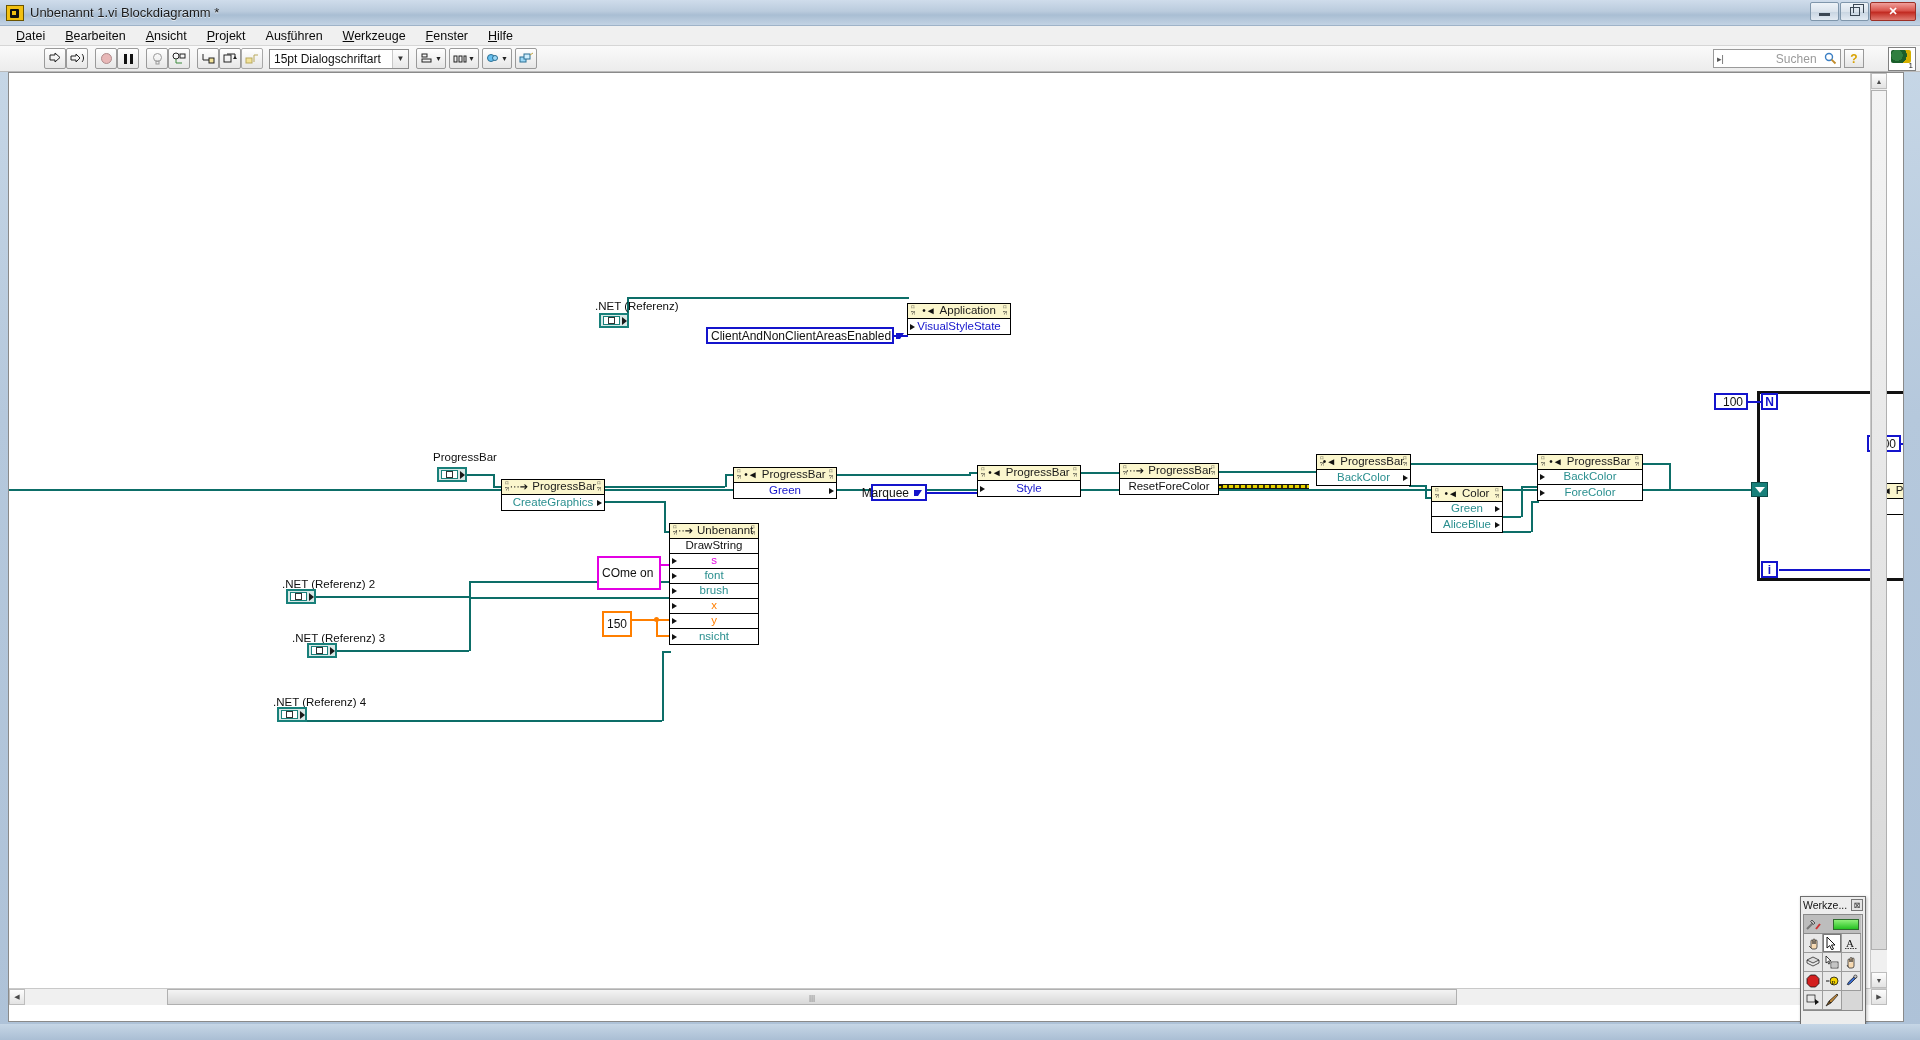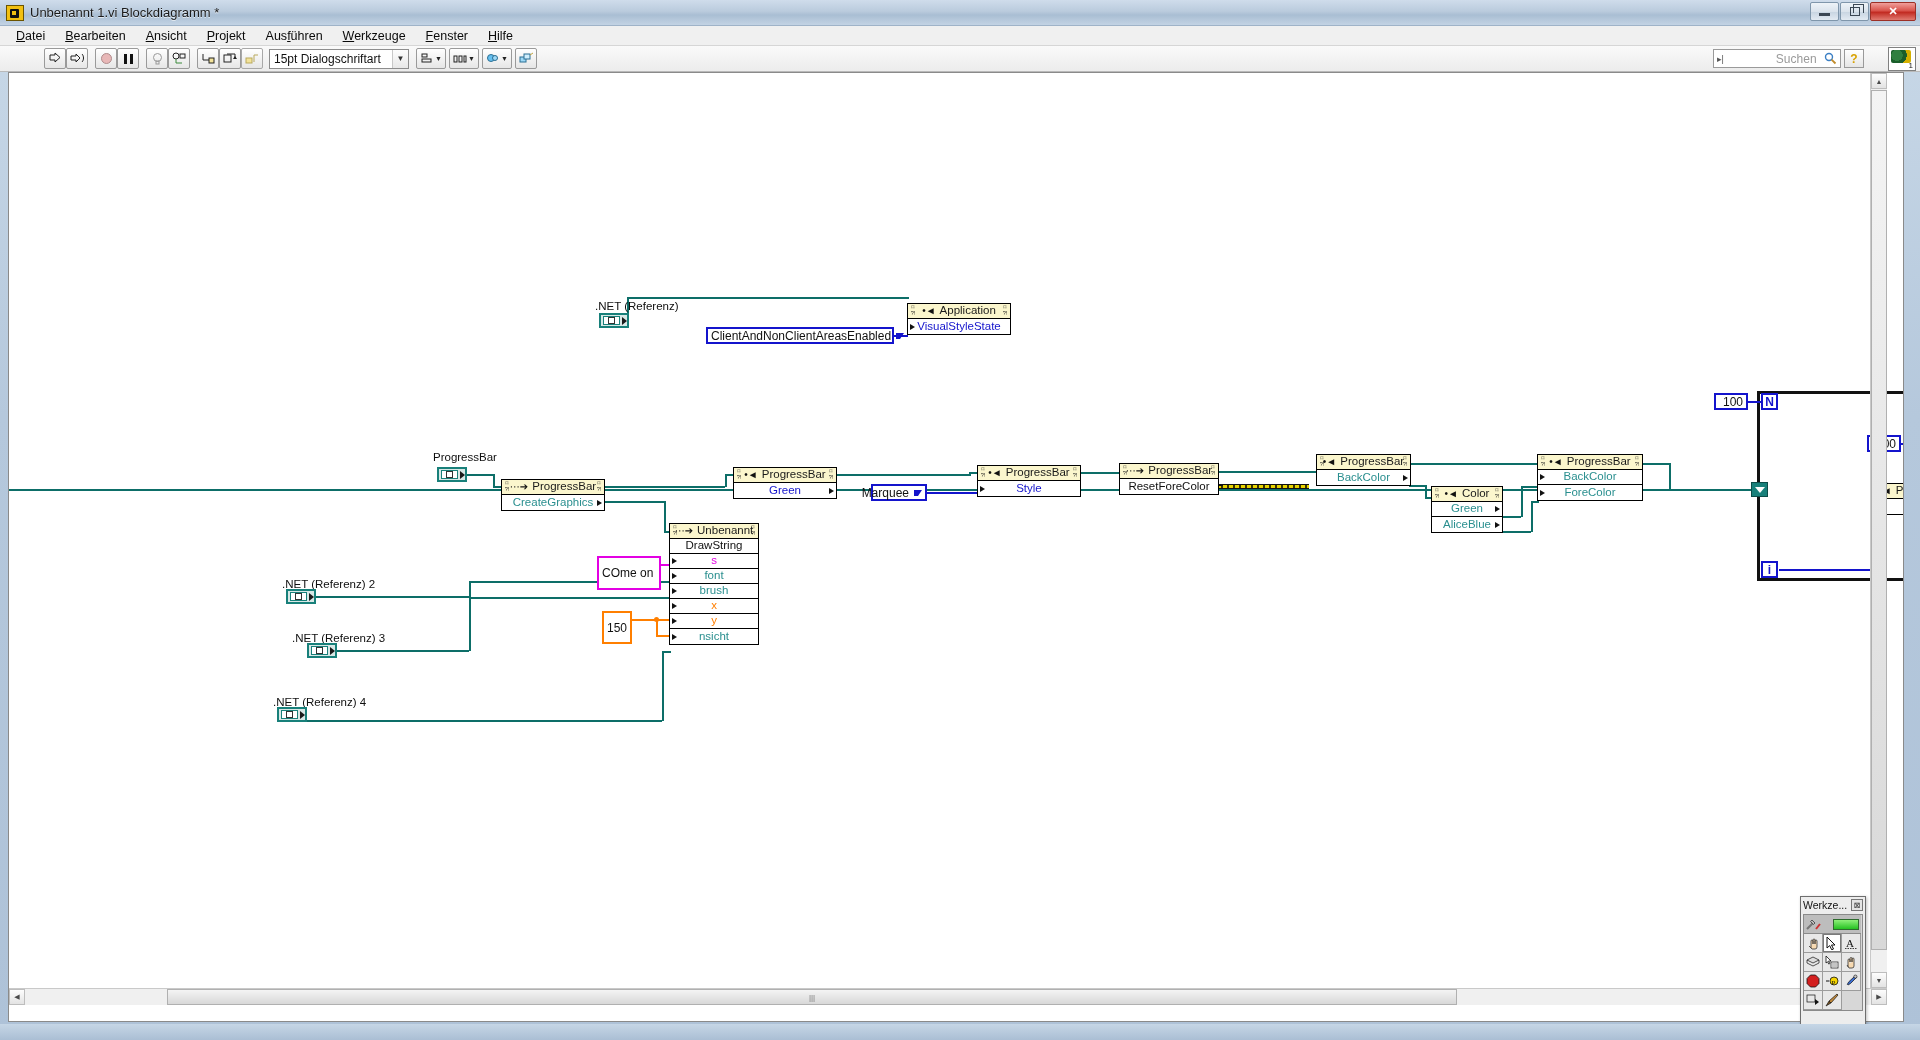--- a/index.html
+++ b/index.html
@@ -807,21 +807,21 @@
 
       <div class="const blue" style="left:862px; top:411px; width:56px; height:17px; justify-content:flex-end;">
         <span>Marquee</span>
         <span class="enum-arrow"></span>
       </div>
 
       <div class="const pink" style="left:588px; top:483px; width:64px; height:34px;">
         <span>COme on</span>
       </div>
 
-      <div class="const orange" style="left:593px; top:538px; width:30px; height:33px;">
+      <div class="const orange" style="left:593px; top:538px; width:30px; height:26px;">
         <span>150</span>
       </div>
 
       <div class="const blue" style="left:1705px; top:320px; width:34px; height:17px;">
         <span>100</span>
       </div>
 
       <div class="const blue" style="left:1858px; top:362px; width:34px; height:17px;">
         <span>100</span>
       </div>

